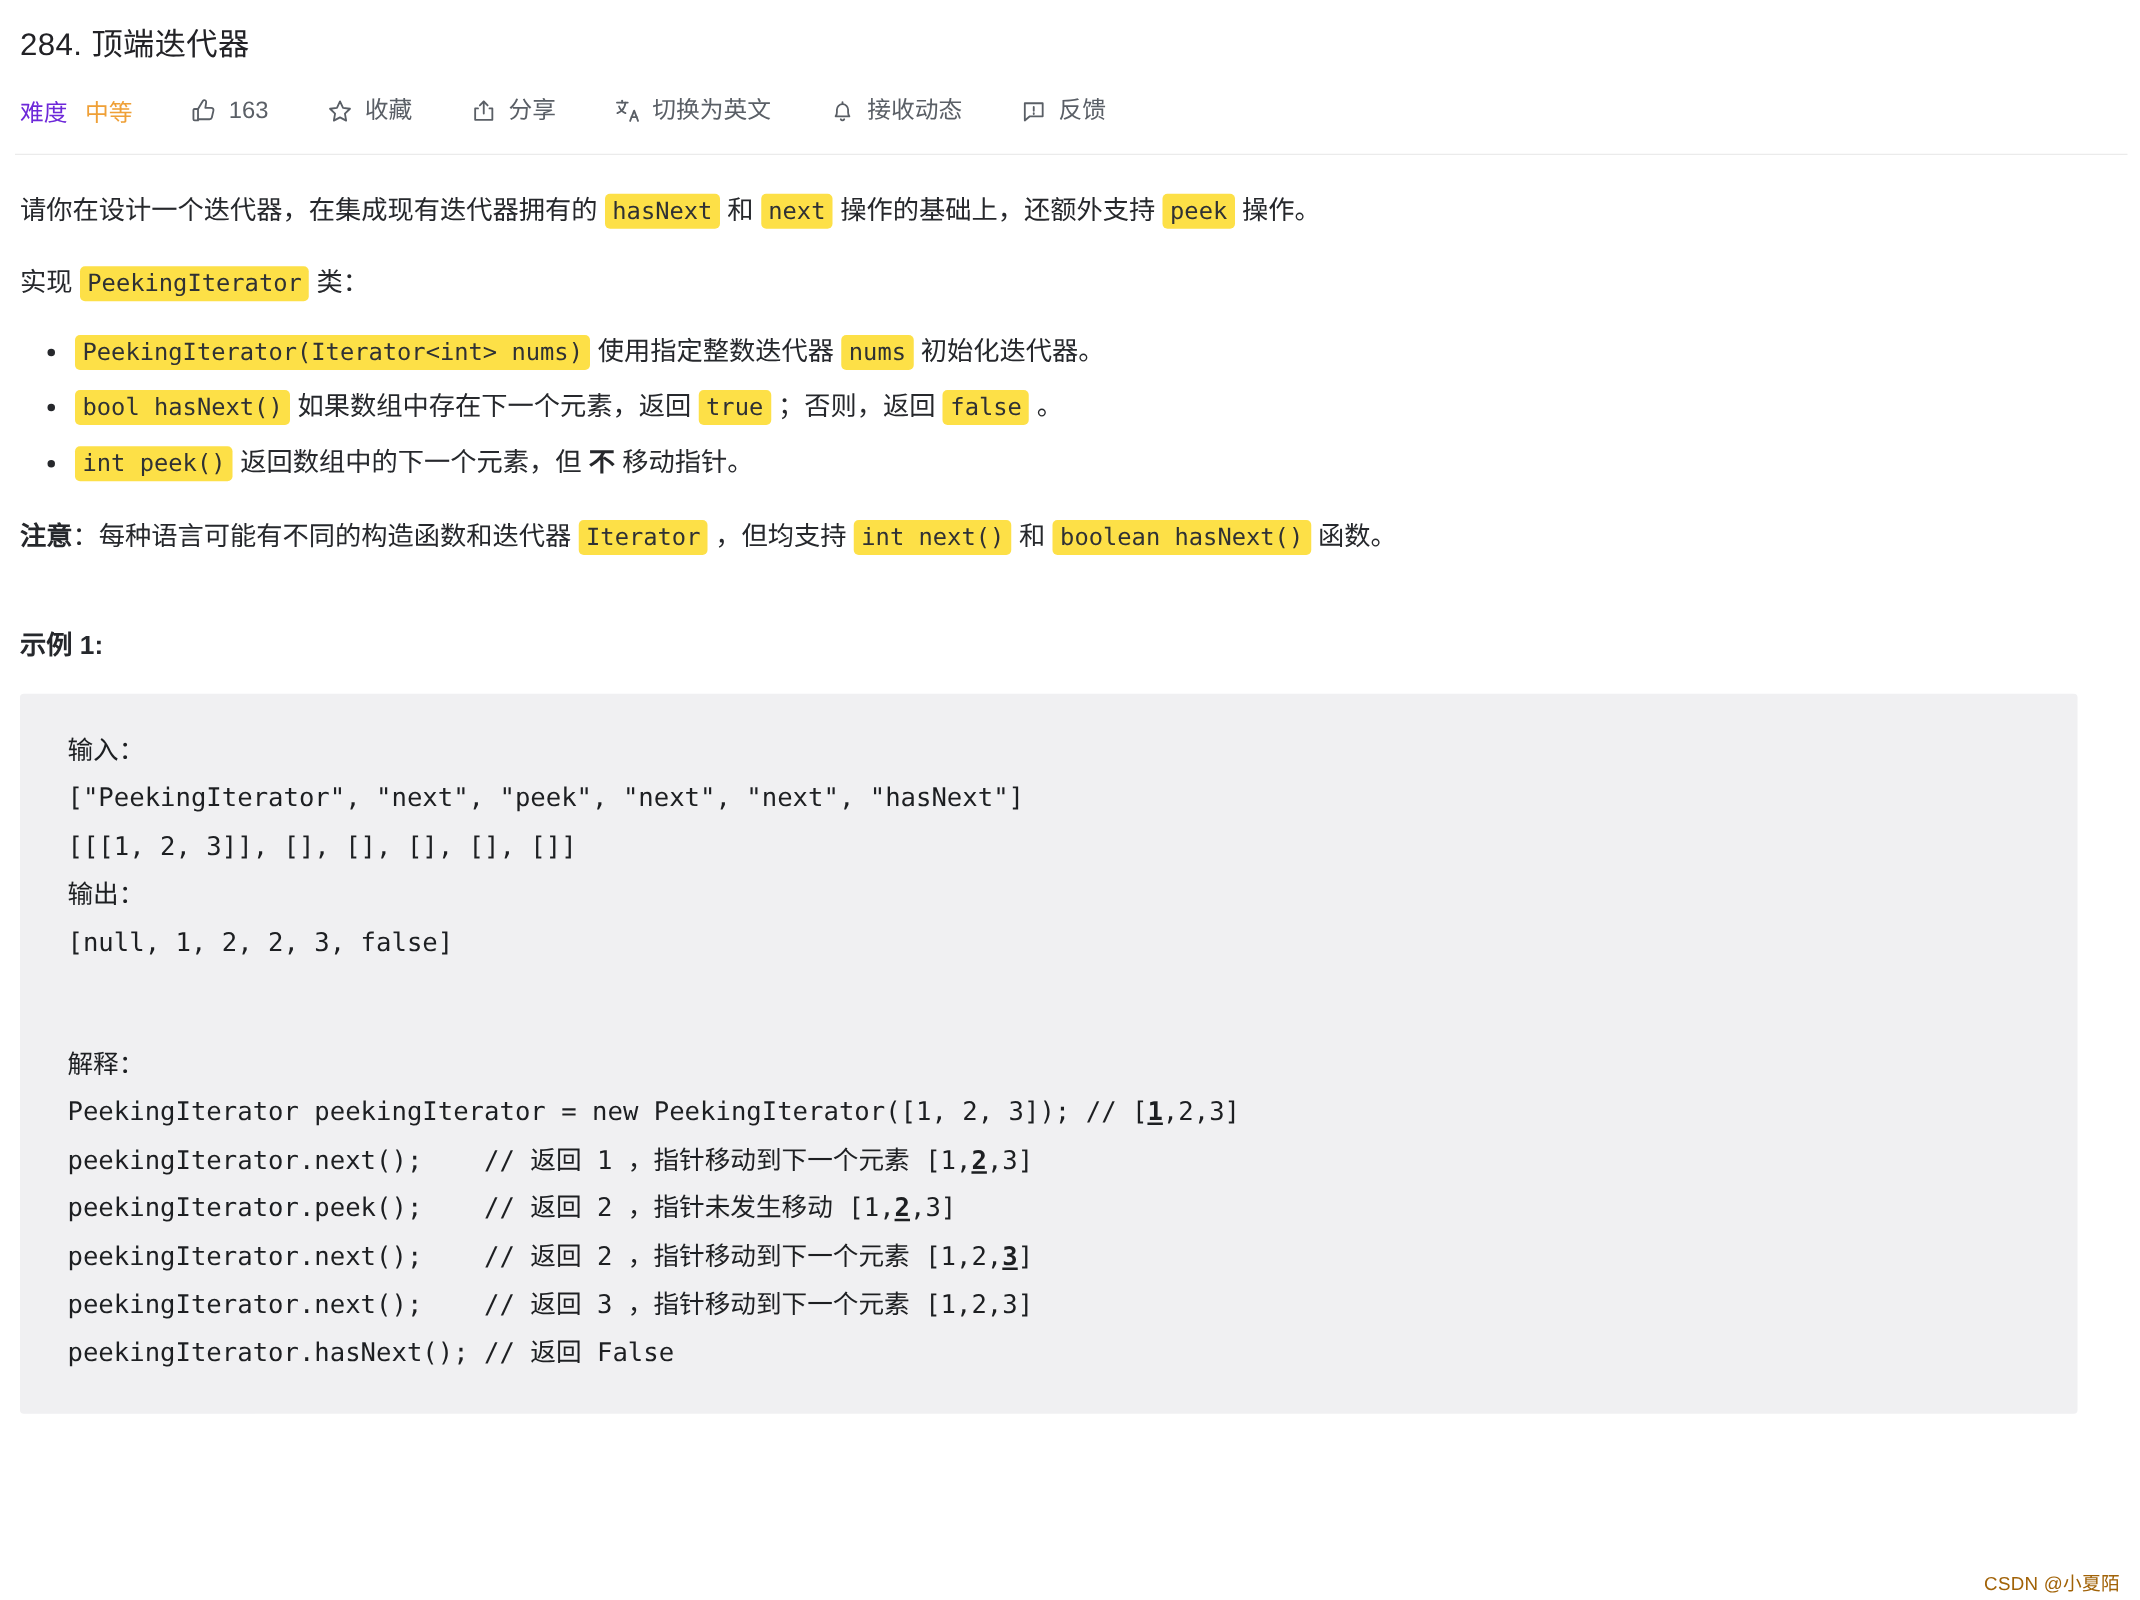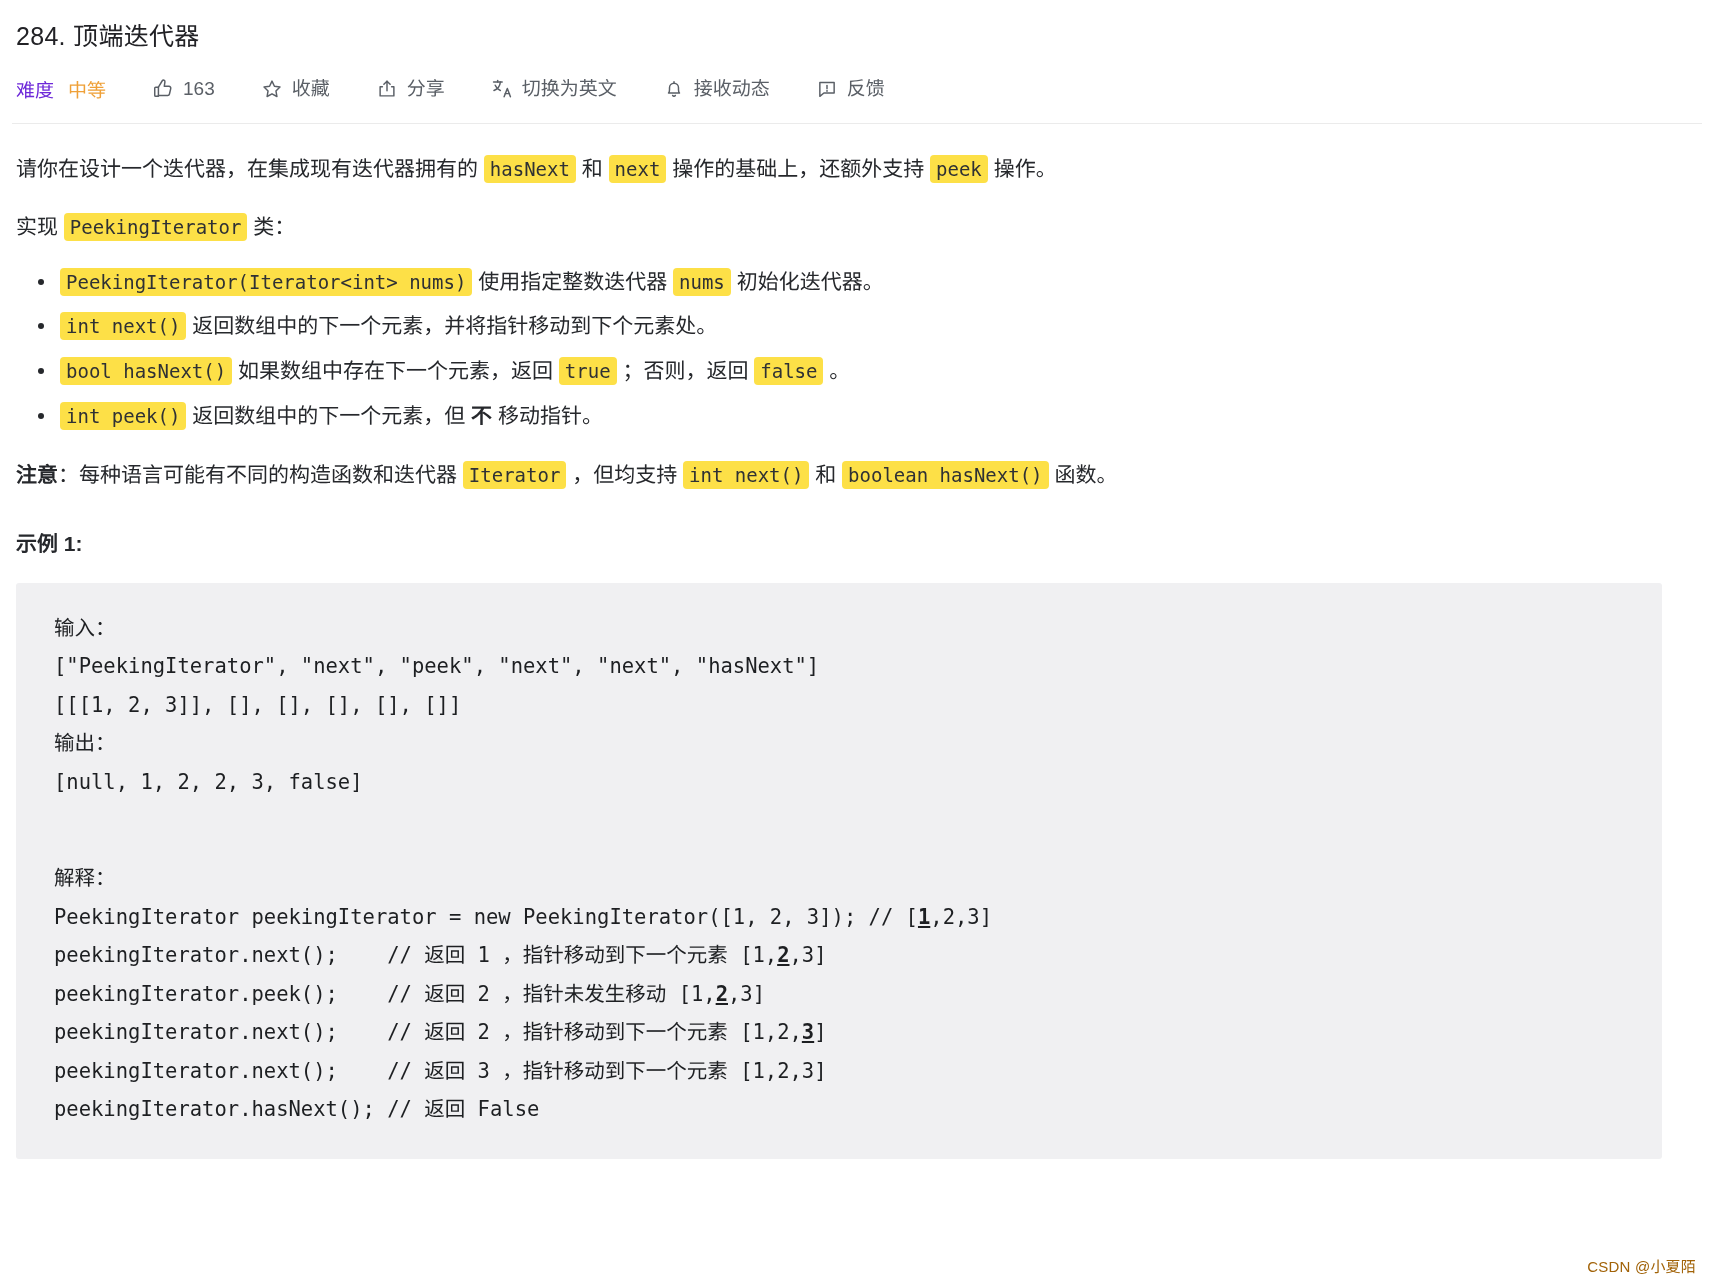--- a/index.html
+++ b/index.html
@@ -108,21 +108,21 @@
     width: 6px;
     height: 6px;
     border-radius: 50%;
     background: #26282c;
   }
   .bold { font-weight: 700; }
 
   .example-heading {
     font-size: 21px;
     font-weight: 700;
-    margin: 35px 0 0 4px;
+    margin: 52px 0 0 4px;
     color: #26282c;
   }
 
   
   .codeblock {
     margin: 26px 0 0 4px;
     background: #f0f0f2;
     border-radius: 3px;
     padding: 26px 0 30px 38px;
     width: 1646px;
@@ -230,21 +230,20 @@
   <div class="divider"></div>
 
   <div class="content">
 
     <p class="first"><span>请你在设计一个迭代器，在集成现有迭代器拥有的 </span><code class="inline">hasNext</code><span> 和 </span><code class="inline">next</code><span> 操作的基础上，还额外支持 </span><code class="inline">peek</code><span> 操作。</span></p>
 
     <p><span>实现 </span><code class="inline">PeekingIterator</code><span> 类：</span></p>
 
     <ul class="bullets">
       <li><code class="inline">PeekingIterator(Iterator&lt;int&gt; nums)</code><span> 使用指定整数迭代器 </span><code class="inline">nums</code><span> 初始化迭代器。</span></li>
-      <li><code class="inline">int next()</code><span> 返回数组中的下一个元素，并将指针移动到下个元素处。</span></li>
       <li><code class="inline">bool hasNext()</code><span> 如果数组中存在下一个元素，返回 </span><code class="inline">true</code><span> ；否则，返回 </span><code class="inline">false</code><span> 。</span></li>
       <li><code class="inline">int peek()</code><span> 返回数组中的下一个元素，但 </span><span class="bold">不</span><span> 移动指针。</span></li>
     </ul>
 
     <p><span class="bold">注意</span><span>：每种语言可能有不同的构造函数和迭代器 </span><code class="inline">Iterator</code><span> ，但均支持 </span><code class="inline">int next()</code><span> 和 </span><code class="inline">boolean hasNext()</code><span> 函数。</span></p>
 
   </div>
 
   <div class="example-heading">示例 1:</div>
 

